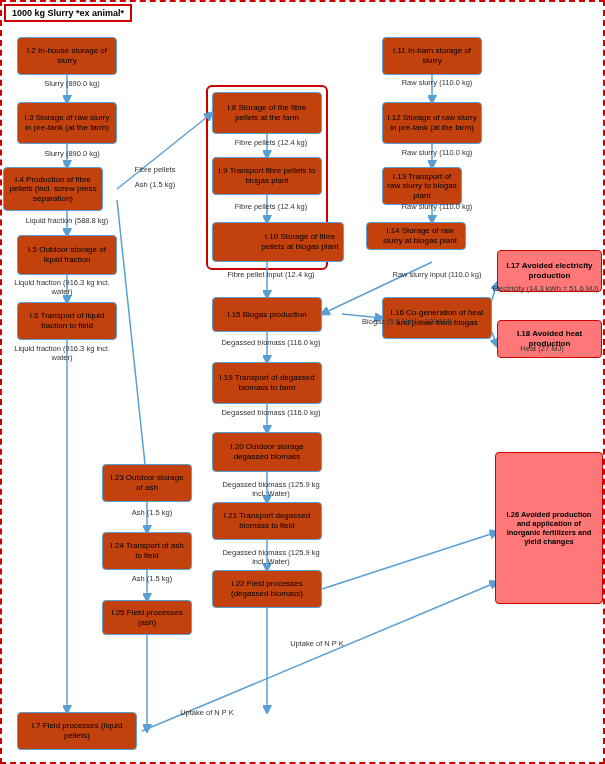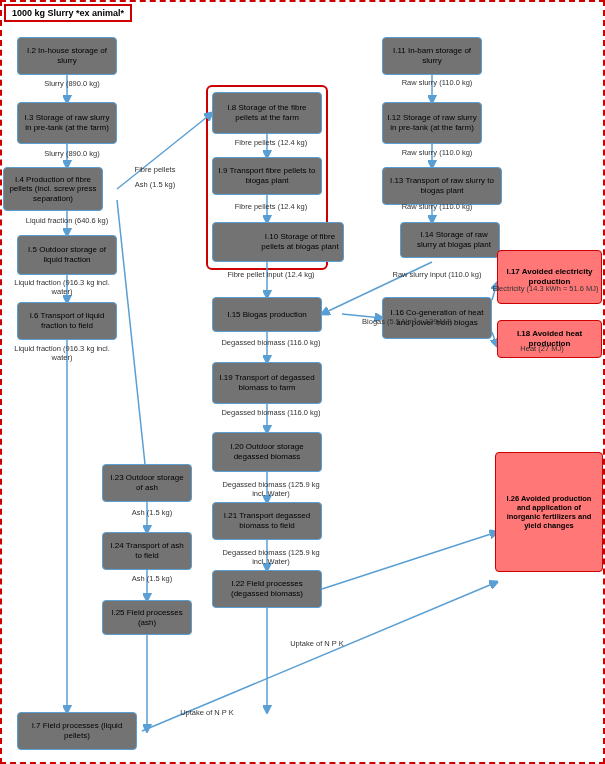--- a/index.html
+++ b/index.html
@@ -23,21 +23,21 @@
       top: 2px;
       left: 2px;
       border: 2px solid #c00;
       background: #fff;
       padding: 2px 6px;
       font-size: 9px;
       font-weight: bold;
     }
     .process-box {
       position: absolute;
-      background: #737373;
+      background: #c2410c;
       border: 1px solid #5a9fd4;
       border-radius: 4px;
       text-align: center;
       font-size: 8px;
       line-height: 1.2;
       padding: 3px 4px;
       display: flex;
       align-items: center;
       justify-content: center;
     }
@@ -224,49 +224,49 @@
   </div>
 
   <div class="process-box" style="left:380px;top:35px;width:100px;height:38px;">
     <span>I.11 In-barn storage of slurry</span>
   </div>
 
   <div class="process-box" style="left:380px;top:100px;width:100px;height:42px;">
     <span>I.12 Storage of raw slurry in pre-tank (at the farm)</span>
   </div>
 
-  <div class="process-box" style="left:380px;top:165px;width:120px;height:38px;">
+  <div class="process-box" style="left:380px;top:165px;width:80px;height:38px;">
     <span>I.13 Transport of raw slurry to biogas plant</span>
   </div>
 
-  <div class="process-box" style="left:398px;top:220px;width:100px;height:36px;padding-left:12px;">
+  <div class="process-box" style="left:364px;top:220px;width:100px;height:28px;padding-left:12px;">
     <span>I.14 Storage of raw slurry at biogas plant</span>
   </div>
 
   <div class="process-box" style="left:380px;top:295px;width:110px;height:42px;">
     <span>I.16 Co-generation of heat and power from biogas</span>
   </div>
 
-  <div class="avoided-box" style="left:495px;top:248px;width:105px;height:54px;">
+  <div class="avoided-box" style="left:495px;top:248px;width:105px;height:42px;">
     <span>I.17 Avoided electricity production</span>
   </div>
 
   <div class="avoided-box" style="left:495px;top:318px;width:105px;height:38px;">
     <span>I.18 Avoided heat production</span>
   </div>
 
-  <div class="avoided-box" style="left:493px;top:450px;width:108px;height:120px;font-size:7.5px;">
+  <div class="avoided-box" style="left:493px;top:450px;width:108px;height:152px;font-size:7.5px;">
     <span>I.26 Avoided production and application of inorganic fertilizers and yield changes</span>
   </div>
 
   <div class="flow-label" style="left:20px;top:77px;width:100px;">Slurry (890.0 kg)</div>
   <div class="flow-label" style="left:20px;top:147px;width:100px;">Slurry (890.0 kg)</div>
   <div class="flow-label" style="left:118px;top:163px;width:70px;">Fibre pellets</div>
   <div class="flow-label" style="left:118px;top:178px;width:70px;">Ash (1.5 kg)</div>
-  <div class="flow-label" style="left:15px;top:214px;width:100px;">Liquid fraction (640.6 kg)</div>
+  <div class="flow-label" style="left:15px;top:214px;width:100px;">Liquid fraction (588.8 kg)</div>
   <div class="flow-label" style="left:10px;top:276px;width:100px;">Liquid fraction (916.3 kg incl. water)</div>
   <div class="flow-label" style="left:10px;top:342px;width:100px;">Liquid fraction (916.3 kg incl. water)</div>
   <div class="flow-label" style="left:215px;top:136px;width:108px;">Fibre pellets (12.4 kg)</div>
   <div class="flow-label" style="left:215px;top:200px;width:108px;">Fibre pellets (12.4 kg)</div>
   <div class="flow-label" style="left:215px;top:268px;width:108px;">Fibre pellet input (12.4 kg)</div>
   <div class="flow-label" style="left:215px;top:336px;width:108px;">Degassed biomass (116.0 kg)</div>
   <div class="flow-label" style="left:215px;top:406px;width:108px;">Degassed biomass (116.0 kg)</div>
   <div class="flow-label" style="left:215px;top:478px;width:108px;">Degassed biomass (125.9 kg incl. Water)</div>
   <div class="flow-label" style="left:215px;top:546px;width:108px;">Degassed biomass (125.9 kg incl. Water)</div>
   <div class="flow-label" style="left:385px;top:76px;width:100px;">Raw slurry (110.0 kg)</div>

